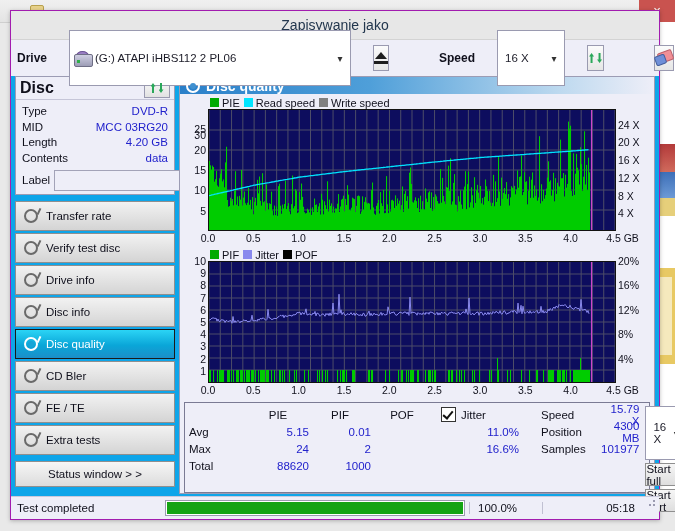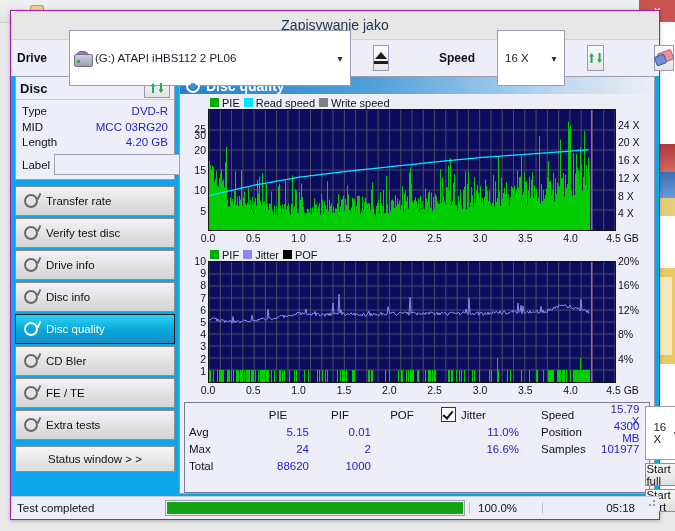--- a/index.html
+++ b/index.html
@@ -98,21 +98,21 @@
 
   
   #body{flex:1;display:flex;padding:0 4px 2px 4px;gap:4px;min-height:0;}
   #left{width:160px;display:flex;flex-direction:column;}
 
   .panel{border:1px solid #9c9cb4;background:#eeeef8;}
   #disc-header{
     height:22px;display:flex;align-items:center;padding:0 4px;
     border-bottom:1px solid #c6c6d8;
   }
-  #disc-header .ttl{font-size:13px;font-weight:bold;color:#10101c;}
+  #disc-header .ttl{font-size:16px;font-weight:bold;color:#10101c;}
   #disc-refresh{
     margin-left:auto;width:24px;height:18px;background:linear-gradient(#fbfbfb,#e2e2e2);
     border:1px solid #9a9ab0;display:flex;align-items:center;justify-content:center;
   }
   #disc-info{padding:4px 6px 3px 6px;}
   .inf-row{display:flex;font-size:11.5px;line-height:15.5px;}
   .inf-k{color:#10101c;}
   .inf-v{margin-left:auto;color:#2222cc;font-weight:400;}
   #label-row{display:flex;align-items:center;gap:4px;margin-top:3px;}
   #label-row .inf-k{font-size:11.5px;}
@@ -300,20 +300,24 @@
             <span class="inf-k">Type</span>
             <span class="inf-v">DVD-R</span>
           </div>
           <div class="inf-row">
             <span class="inf-k">MID</span>
             <span class="inf-v">MCC 03RG20</span>
           </div>
           <div class="inf-row">
             <span class="inf-k">Length</span>
             <span class="inf-v">4.20 GB</span>
+          </div>
+          <div class="inf-row">
+            <span class="inf-k">Contents</span>
+            <span class="inf-v">data</span>
           </div>
           <div id="label-row">
             <span class="inf-k">Label</span>
             <input id="label-input" type="text" placeholder="" style="">
             <div id="label-disc-btn">
               <div class="cd"></div>
             </div>
           </div>
         </div>
       </div>

